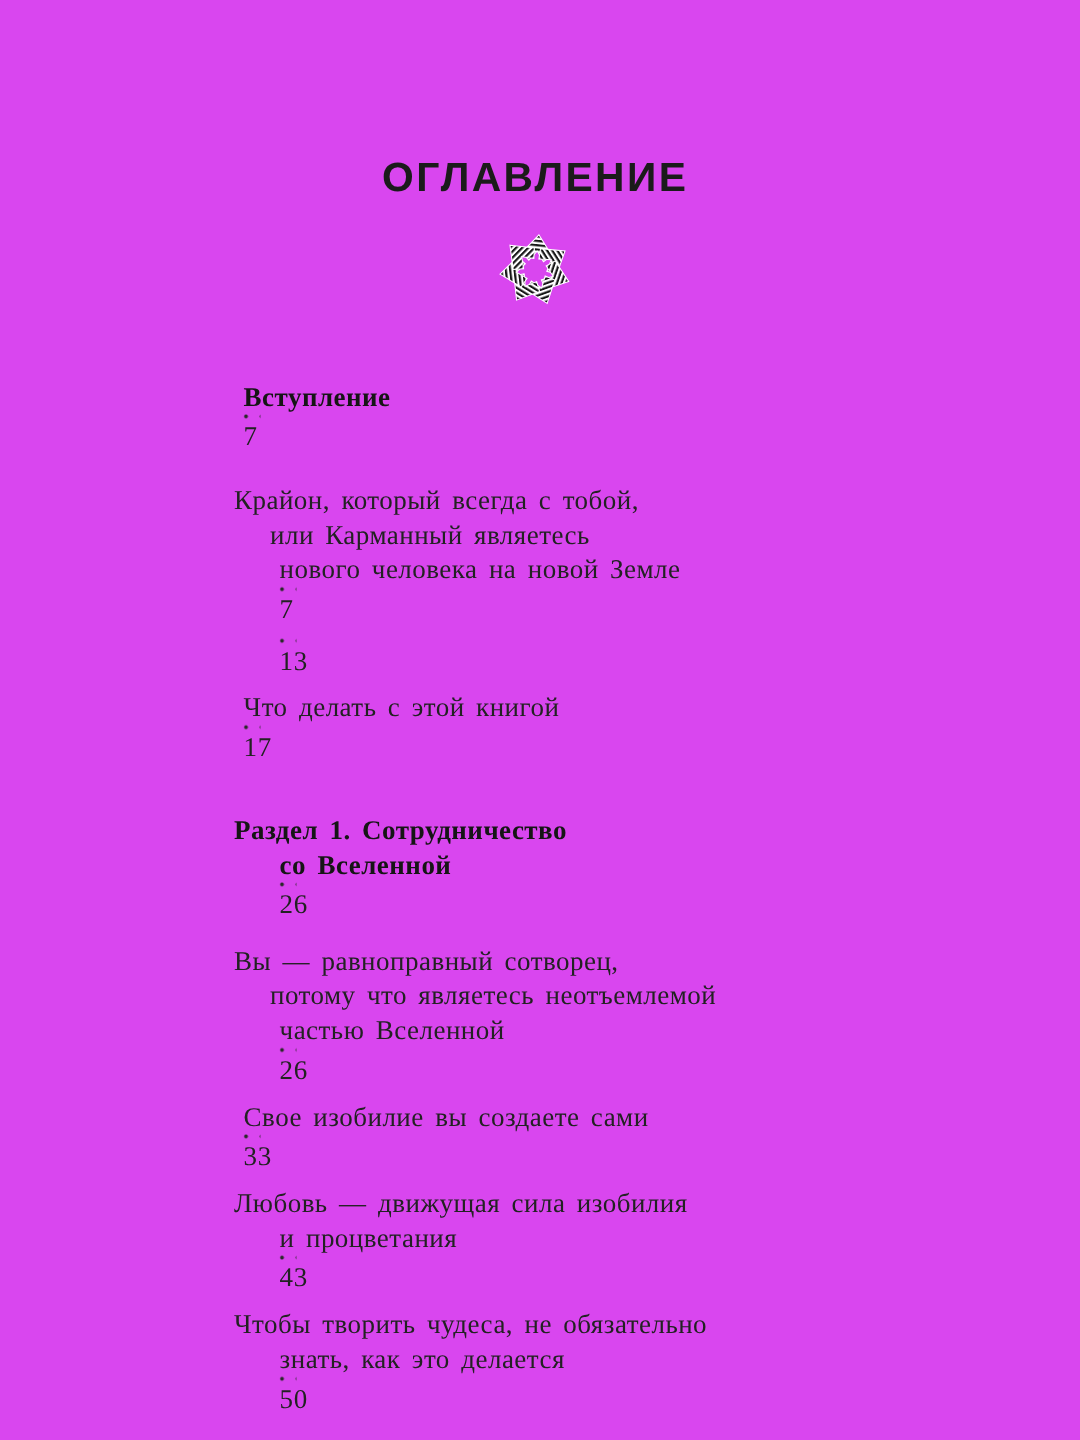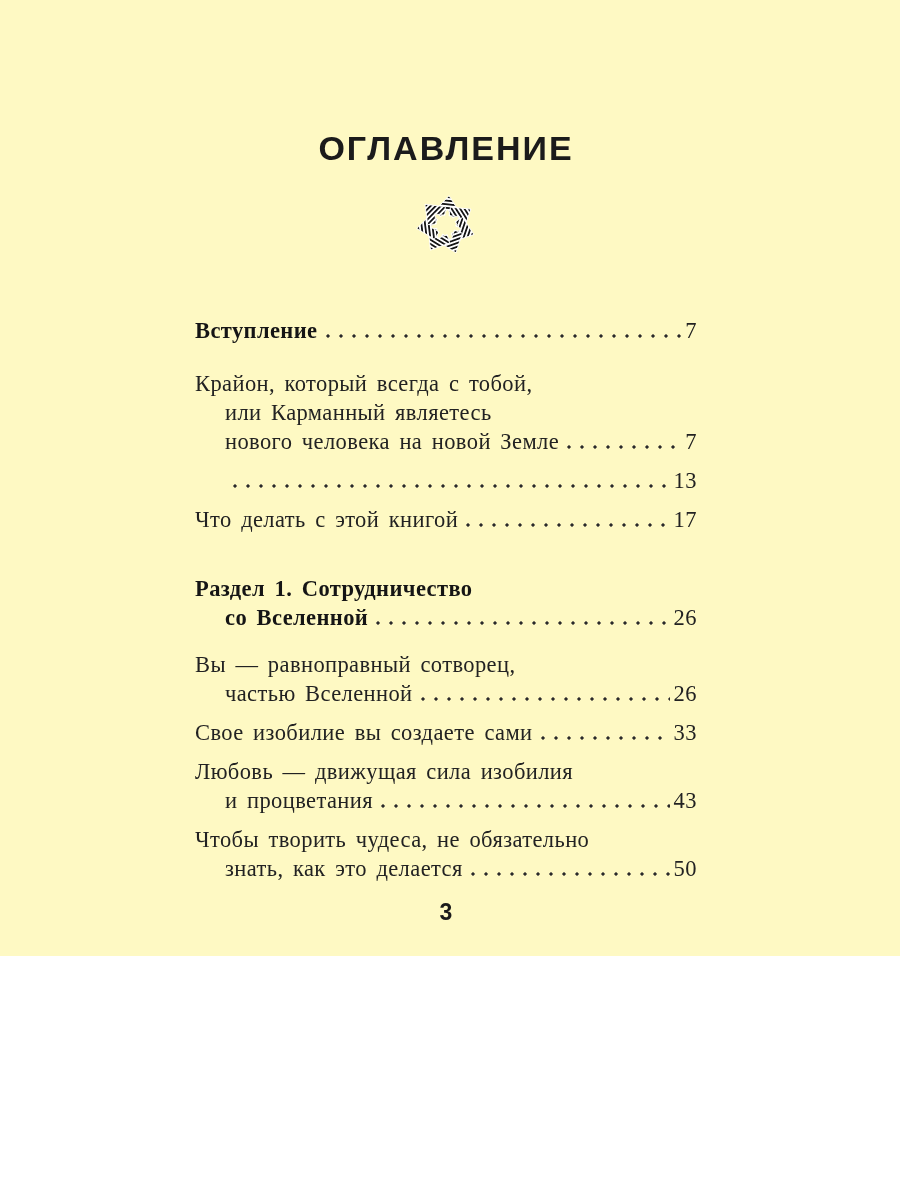--- a/index.html
+++ b/index.html
@@ -1,35 +1,35 @@
 <!DOCTYPE html>
 <html><head>
 <meta charset="utf-8">
 <style>
   html,body{margin:0;padding:0;}
   body{
     width:900px;height:1200px;background:#ffffff;color:#1d1d1d;
     font-family:"Liberation Serif", serif;
     -webkit-font-smoothing:antialiased;
   }
-  .page{position:relative;width:900px;height:956px;overflow:hidden;background:#fef9c3;}
+  .page{position:relative;width:900px;height:1200px;overflow:hidden;background:#d946ef;}
   .col{position:absolute;left:195px;top:0;width:502px;}
   .title{
     margin:126px 0 0 0;text-align:center;
     font-family:"Liberation Sans", sans-serif;font-weight:700;
     font-size:34px;line-height:44px;letter-spacing:2px;color:#1b1b1b;
   }
   .ornament-wrap{width:74px;height:78px;margin:16px auto 0 auto;display:flex;align-items:center;justify-content:center;}
   .entries{margin-top:52px;font-size:22.5px;line-height:29px;letter-spacing:0.4px;word-spacing:3.5px;color:#222;}
   .entry{margin-bottom:10px;}
   .entry.bold .t,.entry.bold .line-plain{font-weight:700;color:#151515;}
   .entry.after-intro{margin-bottom:24px;}
   .entry.section{margin-top:40px;margin-bottom:18px;}
   .line-plain{white-space:nowrap;}
-  .line-leader{display:flex;align-items:baseline;white-space:nowrap;}
+  .line-leader{display:flex;align-items:baseline;white-space:nowrap;flex-direction:column;}
   .cont{padding-left:30px;}
   .dots{
     flex:1 1 auto;height:4px;margin:0 4px 0 8px;min-width:14px;
     background-image:radial-gradient(circle at 2px 2px, #2a2a2a 1.35px, rgba(0,0,0,0) 1.9px);
     background-size:13px 4px;background-repeat:repeat-x;background-position:left bottom;
   }
   .pg{font-weight:400;letter-spacing:0.5px;}
   .folio{
     margin-top:16px;text-align:center;
     font-family:"Liberation Sans", sans-serif;font-weight:700;font-size:23px;color:#1b1b1b;
@@ -102,20 +102,21 @@
         <div class="line-plain">Раздел 1. Сотрудничество</div>
         <div class="line-leader cont">
           <span class="t">со Вселенной</span>
           <span class="dots"></span>
           <span class="pg">26</span>
         </div>
       </div>
 
       <div class="entry">
         <div class="line-plain">Вы — равноправный сотворец,</div>
+        <div class="line-plain cont">потому что являетесь неотъемлемой</div>
         <div class="line-leader cont">
           <span class="t">частью Вселенной</span>
           <span class="dots"></span>
           <span class="pg">26</span>
         </div>
       </div>
 
       <div class="entry">
         <div class="line-leader">
           <span class="t">Свое изобилие вы создаете сами</span>

